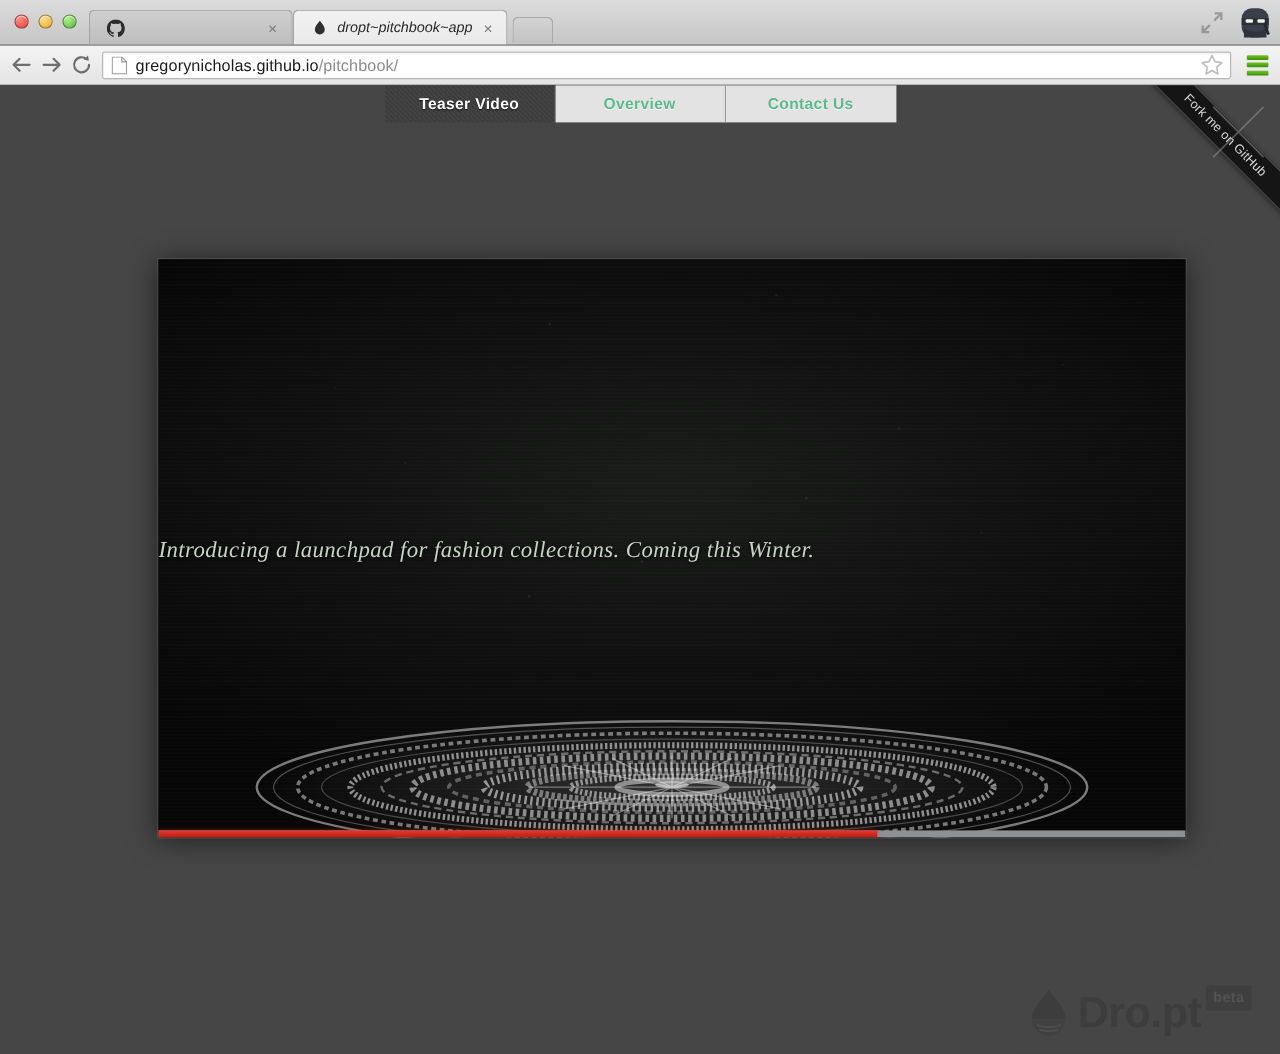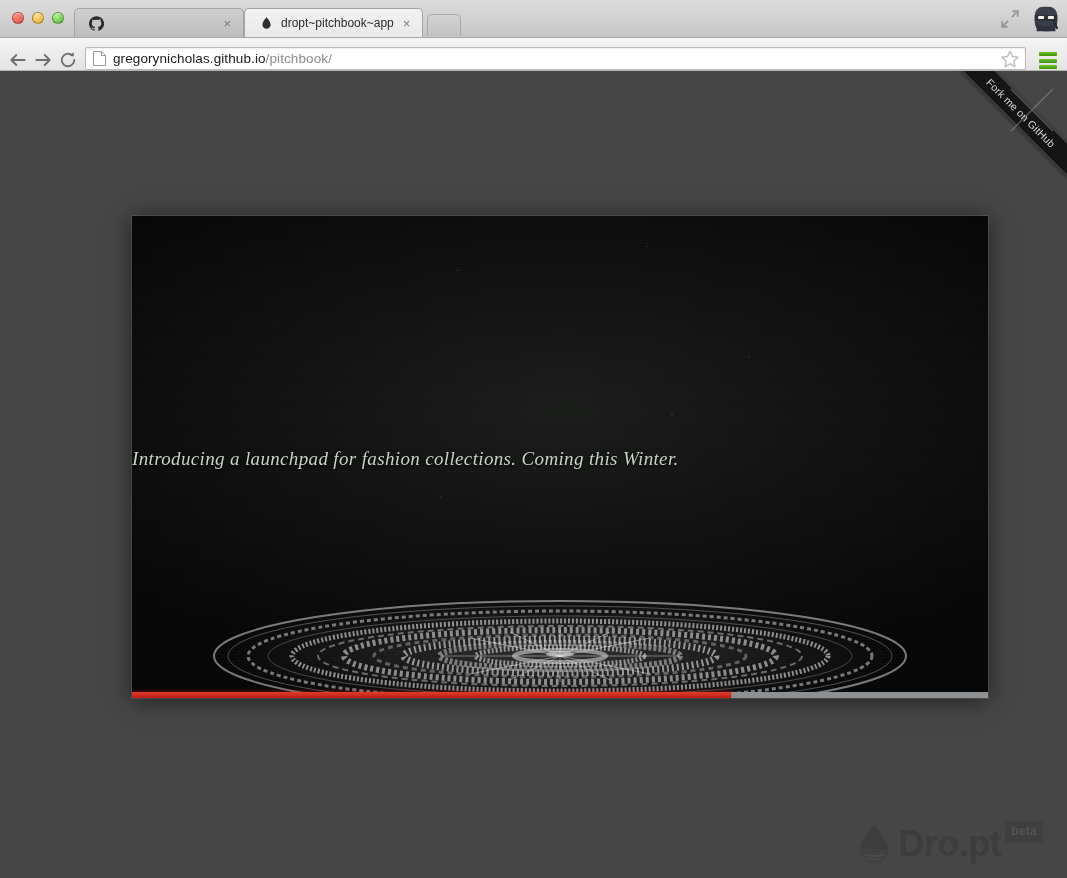--- a/index.html
+++ b/index.html
@@ -67,20 +67,21 @@
     background: linear-gradient(to bottom, #cfcfcf, #bdbdbd);
     border: 1px solid #a5a5a5;
     border-bottom: none;
     color: #4a4a4a;
   }
   .tab.active {
     background: linear-gradient(to bottom, #f2f2f2, #e9e9e9);
     border: 1px solid #a5a5a5;
     border-bottom: none;
     z-index: 3;
+    font-style: italic;
   }
   .tab-title {
     flex: 1;
     white-space: nowrap;
     overflow: hidden;
     text-overflow: ellipsis;
   }
   .tab-close {
     font-size: 13px;
     color: #777;
@@ -106,21 +107,21 @@
   }
   .expand-icon { width: 22px; height: 22px; opacity: .55; }
   .avatar { width: 30px; height: 30px; display:block; }
 
   
   .toolbar {
     height: 33px;
     background: linear-gradient(to bottom, #f4f4f4 0%, #e4e4e4 100%);
     border-bottom: 1px solid #b4b4b4;
     display: flex;
-    align-items: flex-end;
+    align-items: center;
     padding: 0 8px;
     gap: 5px;
     flex: none;
   }
   .nav-btn { width: 20px; height: 20px; opacity: .72; flex: none; }
 
   .omnibox {
     flex: 1;
     height: 23px;
     background: #fff;
@@ -390,20 +391,27 @@
 
     <div class="menu-btn">
       <span></span>
       <span></span>
       <span></span>
     </div>
   </div>
 
   <div class="viewport">
 
+    <div class="sitenav">
+      <div class="sitenav-inner">
+        <div class="navtab active">Teaser Video</div>
+        <div class="navtab idle">Overview</div>
+        <div class="navtab idle">Contact Us</div>
+      </div>
+    </div>
 
     <div class="ribbon-wrap">
       <div class="ribbon">Fork me on GitHub</div>
       <svg class="ribbon-close" viewBox="0 0 46 46">
         <path fill="none" stroke="#9a9a9a" stroke-width="1.4" d="M2 2l42 42M44 2L2 44"></path>
       </svg>
     </div>
 
     <div class="player">
       <div class="video-canvas"></div>

